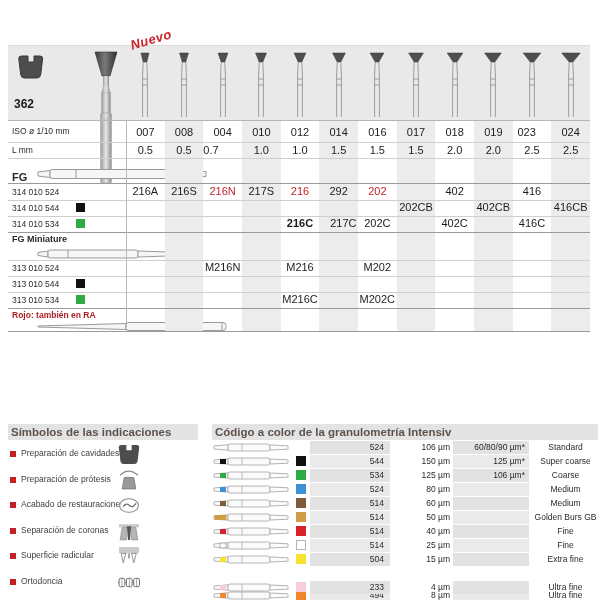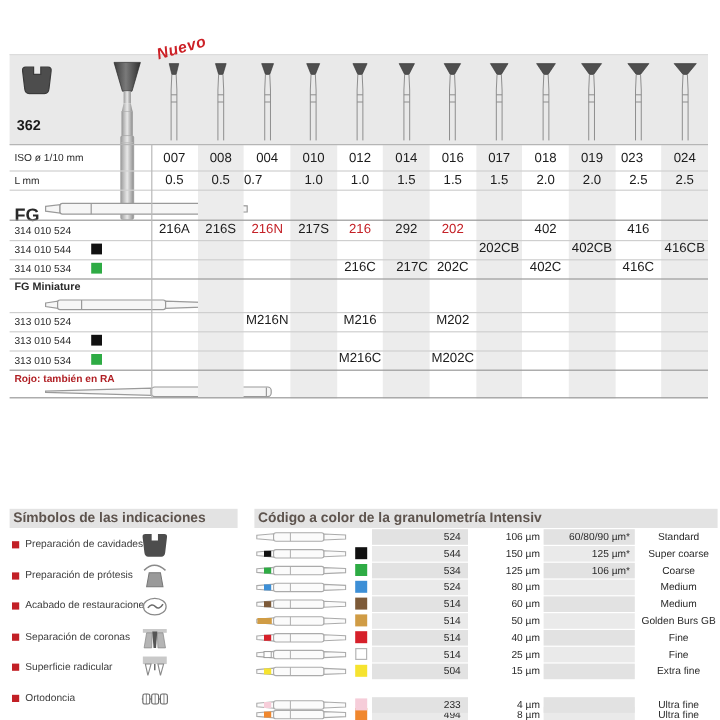--- a/index.html
+++ b/index.html
@@ -71,21 +71,21 @@
     <polygon points="11,37 17,37 18.5,44 9.5,44" fill="url(#gShank)"></polygon>
     <rect x="9.5" y="44" width="9" height="20" fill="url(#gShank)" stroke="#9a9a9a" stroke-width=".4"></rect>
     <rect x="8.5" y="64" width="11" height="70" rx="1.5" fill="url(#gShank)" stroke="#9a9a9a" stroke-width=".4"></rect>
     <line x1="9" y1="70" x2="19" y2="70" stroke="#bbbbbb" stroke-width=".8"></line>
   </svg>
 
   <div id="nuevo" class="abs">Nuevo</div>
 
   <div class="abs rowlabel" style="top:81px;">ISO ø 1/10 mm</div>
   <div class="abs rowlabel" style="top:100px;">L mm</div>
-  <div class="abs rowlabel bold" style="top:126px;font-size:15px;">FG</div>
+  <div class="abs rowlabel bold" style="top:126px;font-size:11px;">FG</div>
   <div class="abs rowlabel bold" style="top:189px;font-size:9px;">FG Miniature</div>
 
   <svg class="abs" style="left:28px;top:122px;" width="180" height="14" viewBox="0 0 180 14">
     <polygon points="2,5 14,3.5 14,10.5 2,9" fill="#f6f6f6" stroke="#9a9a9a" stroke-width="1"></polygon>
     <rect x="14" y="2.5" width="118" height="9" rx="2" fill="#f6f6f6" stroke="#9a9a9a" stroke-width="1"></rect>
     <line x1="40" y1="2.5" x2="40" y2="11.5" stroke="#9a9a9a" stroke-width="1"></line>
     <polygon points="132,3.5 170,4.5 170,9.5 132,10.5" fill="#f6f6f6" stroke="#9a9a9a" stroke-width="1"></polygon>
   </svg>
 
   <svg class="abs" style="left:28px;top:203px;" width="140" height="12" viewBox="0 0 140 12">
@@ -239,21 +239,21 @@
     <div class="abs cellval red" style="left:350px;top:139px;width:38.666666666666664px;line-height:15px;">202</div>
     <div class="abs cellval" style="left:427.3333333333333px;top:139px;width:38.666666666666664px;line-height:15px;">402</div>
     <div class="abs cellval" style="left:504.66666666666663px;top:139px;width:38.666666666666664px;line-height:15px;">416</div>
     <div class="abs rowlabel" style="top:158px;">314 010 544</div>
     <div class="abs marker" style="left:68px;top:158px;background:#111111;"></div>
     <div class="abs cellval" style="left:388.66666666666663px;top:155px;width:38.666666666666664px;line-height:15px;">202CB</div>
     <div class="abs cellval" style="left:466px;top:155px;width:38.666666666666664px;line-height:15px;">402CB</div>
     <div class="abs cellval" style="left:543.3333333333333px;top:155px;width:38.666666666666664px;line-height:15px;">416CB</div>
     <div class="abs rowlabel" style="top:174px;">314 010 534</div>
     <div class="abs marker" style="left:68px;top:174px;background:#2eab44;"></div>
-    <div class="abs cellval" style="left:272.66666666666663px;top:171px;width:38.666666666666664px;line-height:15px;">216C</div>
+    <div class="abs cellval" style="left:272.66666666666663px;top:171px;width:38.666666666666664px;line-height:15px;font-weight:bold;">216C</div>
     <div class="abs cellval" style="left:311.3333333333333px;top:171px;width:48px;line-height:15px;">217C</div>
     <div class="abs cellval" style="left:350px;top:171px;width:38.666666666666664px;line-height:15px;">202C</div>
     <div class="abs cellval" style="left:427.3333333333333px;top:171px;width:38.666666666666664px;line-height:15px;">402C</div>
     <div class="abs cellval" style="left:504.66666666666663px;top:171px;width:38.666666666666664px;line-height:15px;">416C</div>
     <div class="abs rowlabel" style="top:218px;">313 010 524</div>
     <div class="abs cellval" style="left:195.33333333333331px;top:215px;width:38.666666666666664px;line-height:15px;">M216N</div>
     <div class="abs cellval" style="left:272.66666666666663px;top:215px;width:38.666666666666664px;line-height:15px;">M216</div>
     <div class="abs cellval" style="left:350px;top:215px;width:38.666666666666664px;line-height:15px;">M202</div>
     <div class="abs rowlabel" style="top:234px;">313 010 544</div>
     <div class="abs marker" style="left:68px;top:234px;background:#111111;"></div>

